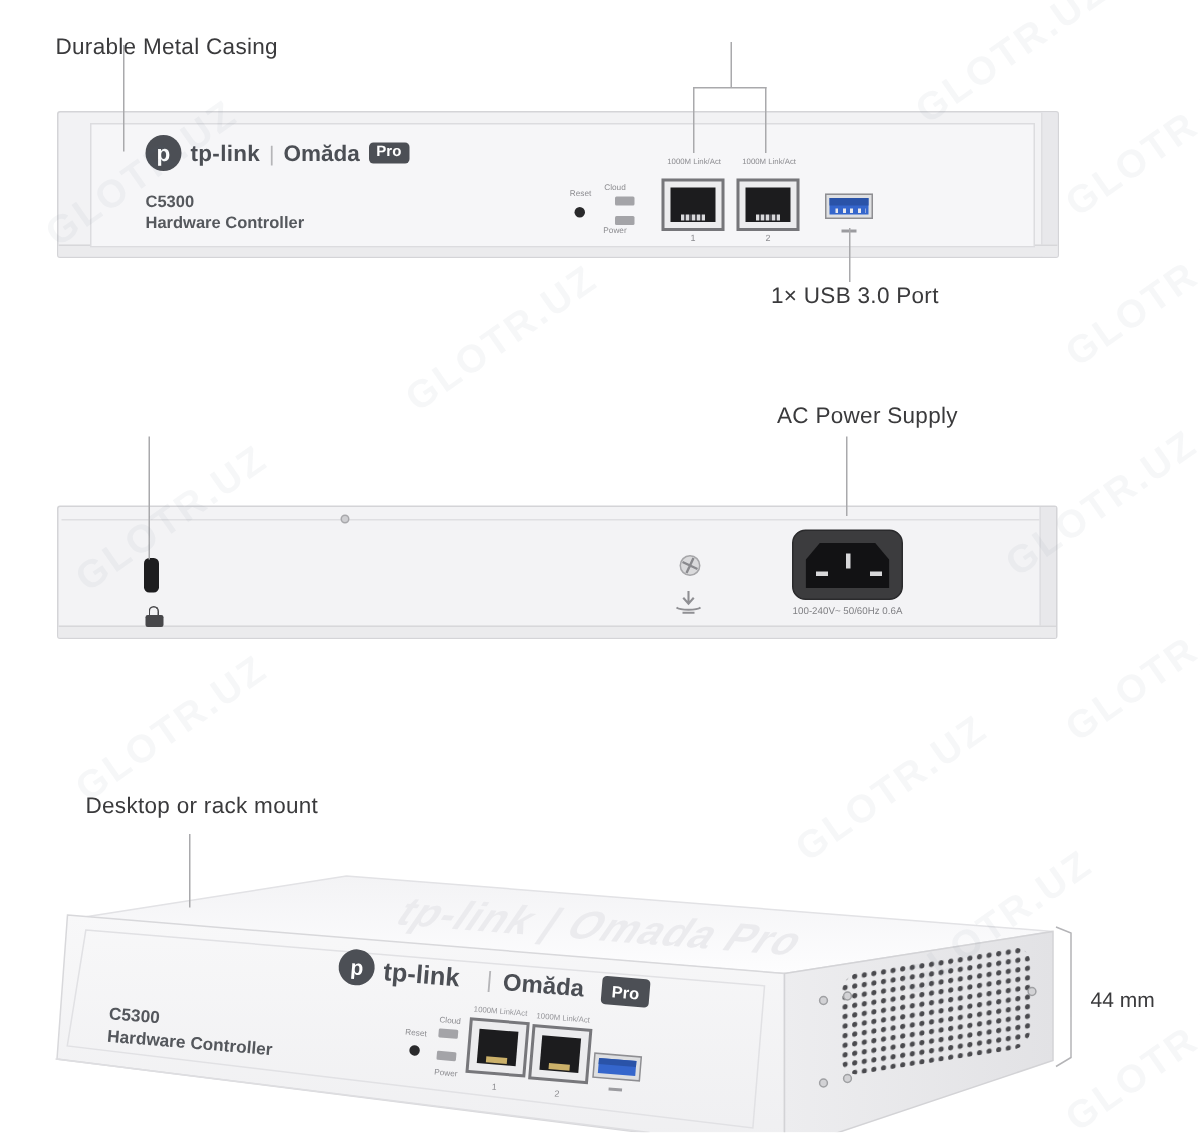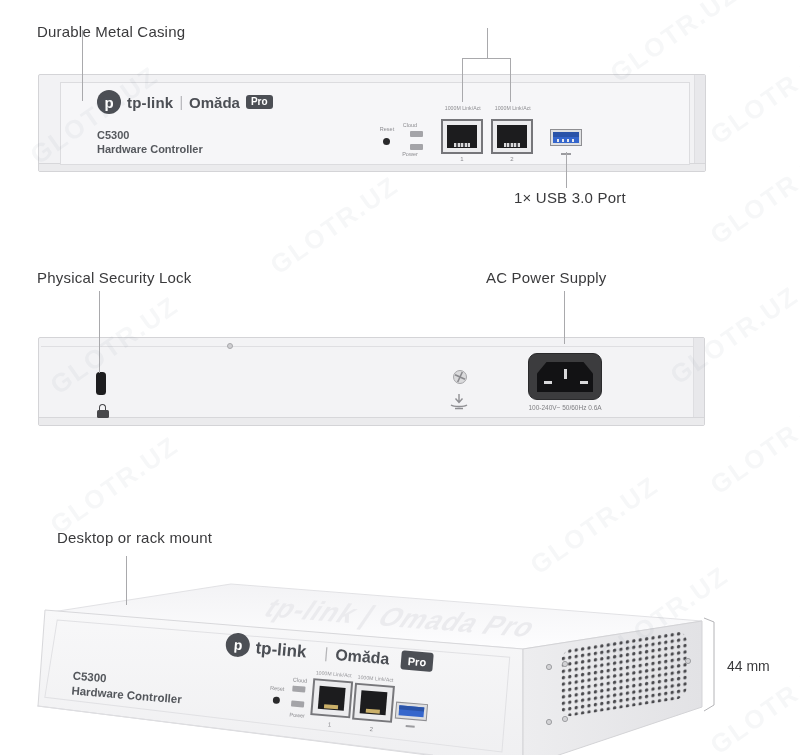--- a/index.html
+++ b/index.html
@@ -220,22 +220,21 @@
   <div class="hline" style="left:462px;top:58px;width:49px;"></div>
   <div class="vline" style="left:462px;top:58px;height:44px;"></div>
   <div class="vline" style="left:510px;top:58px;height:44px;"></div>
   <div class="vline" style="left:566px;top:152px;height:36px;"></div>
   <div class="vline" style="left:99px;top:291px;height:82px;"></div>
   <div class="vline" style="left:564px;top:291px;height:53px;"></div>
   <div class="vline" style="left:126px;top:556px;height:49px;"></div>
 
   <div class="ann" style="left:37px;top:9px;margin-top:14px;">Durable Metal Casing</div>
   <div class="ann" style="left:514px;top:189px;">1× USB 3.0 Port</div>
-  <div class="ann" style="left:37px;top:269px;">Physical Security Lock</div>
-  <div class="ann" style="left:486px;top:269px;">AC Power Supply</div>
+  <div class="ann" style="left:518px;top:269px;">AC Power Supply</div>
   <div class="ann" style="left:57px;top:529px;">Desktop or rack mount</div>
 
   <div>
     <span class="wm" style="left:600px;top:18px;">GLOTR.UZ</span>
     <span class="wm" style="left:700px;top:80px;">GLOTR.UZ</span>
     <span class="wm" style="left:20px;top:100px;">GLOTR.UZ</span>
     <span class="wm" style="left:700px;top:180px;">GLOTR.UZ</span>
     <span class="wm" style="left:260px;top:210px;">GLOTR.UZ</span>
     <span class="wm" style="left:40px;top:330px;">GLOTR.UZ</span>
     <span class="wm" style="left:660px;top:320px;">GLOTR.UZ</span>

